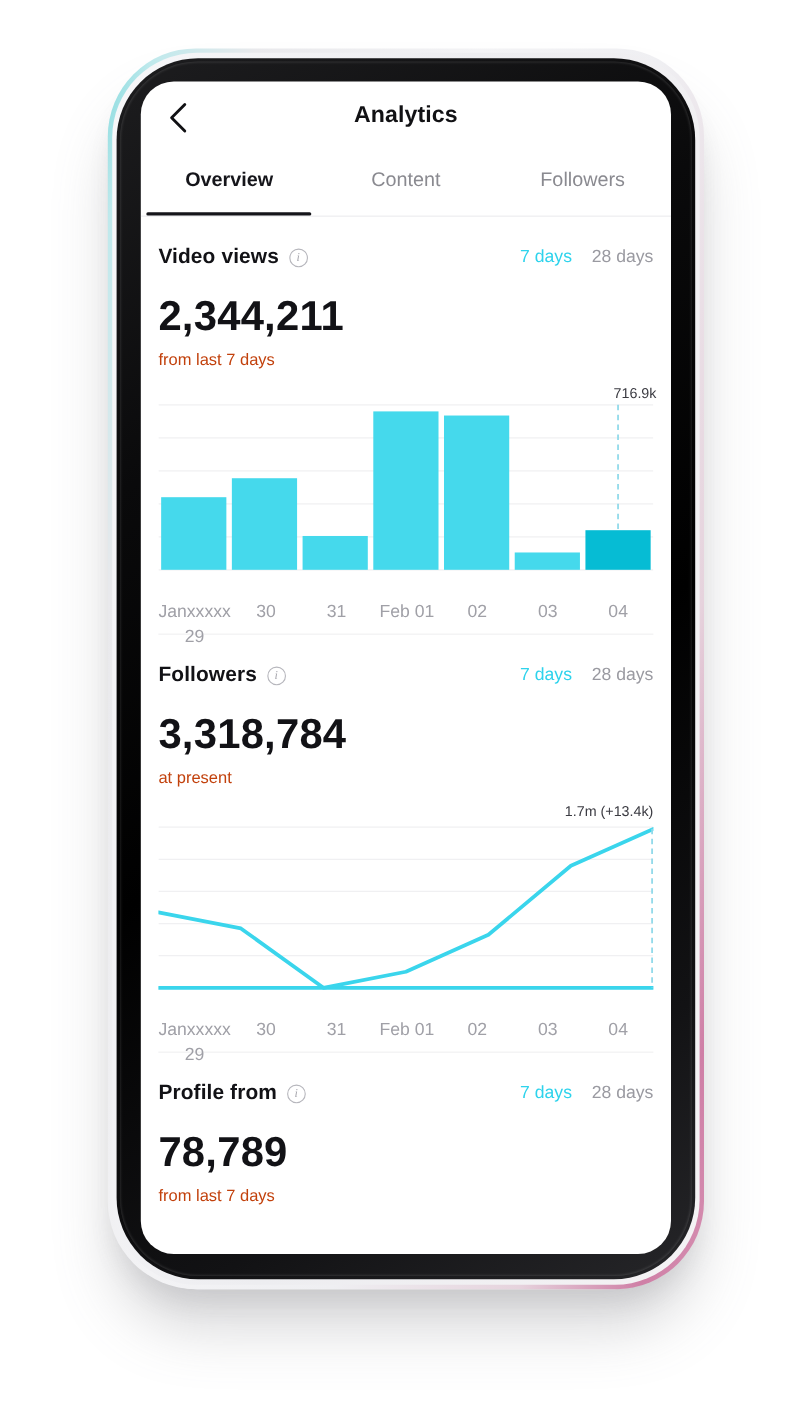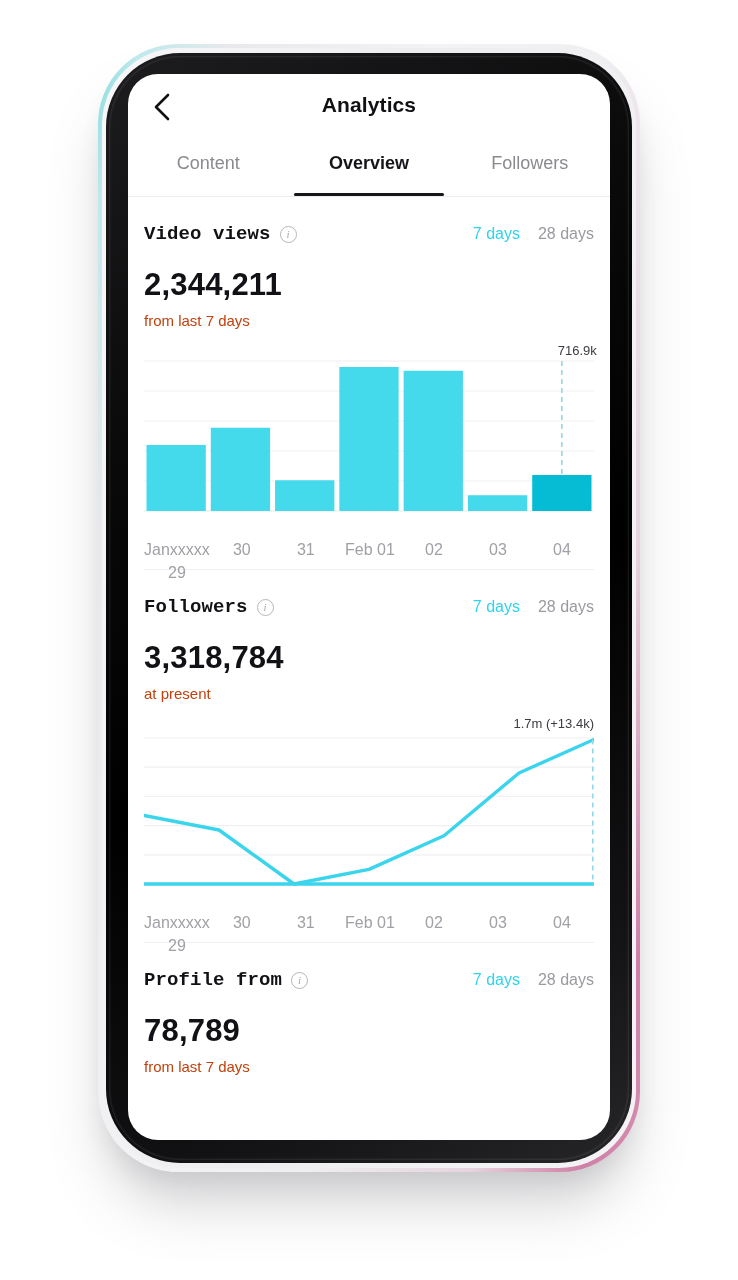--- a/index.html
+++ b/index.html
@@ -84,36 +84,36 @@
   .tabs-rule {
     height: 1px; background: #ececee; margin: 0;
   }
 
   
   .section { padding: 26px 16px 0 16px; }
   .section-divider { height: 1px; background: #efeff1; margin: 26px 16px 0 16px; }
 
   .metric-head { display: flex; align-items: center; }
   .metric-title {
-    font-size: 19px; font-weight: bold; color: #121216; letter-spacing: .1px; font-family: Liberation Mono, monospace;
+    font-size: 19px; font-weight: bold; color: #121216; letter-spacing: .1px;
   }
   .info-icon {
     width: 17px; height: 17px; border-radius: 50%;
     border: 1.3px solid #b6b6bc; margin-left: 9px;
     display: flex; align-items: center; justify-content: center;
     font-size: 11px; color: #a8a8af; font-style: italic;
     font-family: "Liberation Serif", serif; line-height: 1; cursor: pointer;
     flex: none;
   }
   .range-group { margin-left: auto; display: flex; align-items: center; gap: 18px; text-align: right; }
   .range-opt { font-size: 16px; color: #9a9aa1; cursor: pointer; }
   .range-opt.sel { color: #2ed3ec; }
 
   .metric-value {
-    font-size: 31px; font-weight: bold; color: #121216;
+    font-size: 38px; font-weight: bold; color: #121216;
     margin-top: 22px; letter-spacing: .2px;
   }
   .metric-sub { font-size: 15px; color: #c2410c; margin-top: 9px; }
 
   
   .chart-wrap { position: relative; margin-top: 14px; }
   .chart-svg { display: block; width: 100%; }
   .x-axis { display: flex; margin-top: 3px; }
   .x-tick {
     flex: 1; text-align: center; font-size: 16px; color: #a0a0a7; line-height: 1.45;
@@ -138,25 +138,25 @@
     <div class="topbar">
       <div class="back-btn">
         <svg width="17" height="28" viewBox="0 0 17 28">
           <path d="M15 2 L3 14 L15 26" fill="none" stroke="#111114" stroke-width="2.6" stroke-linecap="round" stroke-linejoin="round"></path>
         </svg>
       </div>
       <div class="page-title">Analytics</div>
     </div>
 
     <div class="tabs">
+      <div class="tab active">
+        <span>Overview</span>
+      </div>
       <div class="tab">
         <span>Content</span>
-      </div>
-      <div class="tab active">
-        <span>Overview</span>
       </div>
       <div class="tab">
         <span>Followers</span>
       </div>
     </div>
     <div class="tabs-rule"></div>
 
     <div class="section">
       <div class="metric-head">
         <div class="metric-title">Video views</div>

